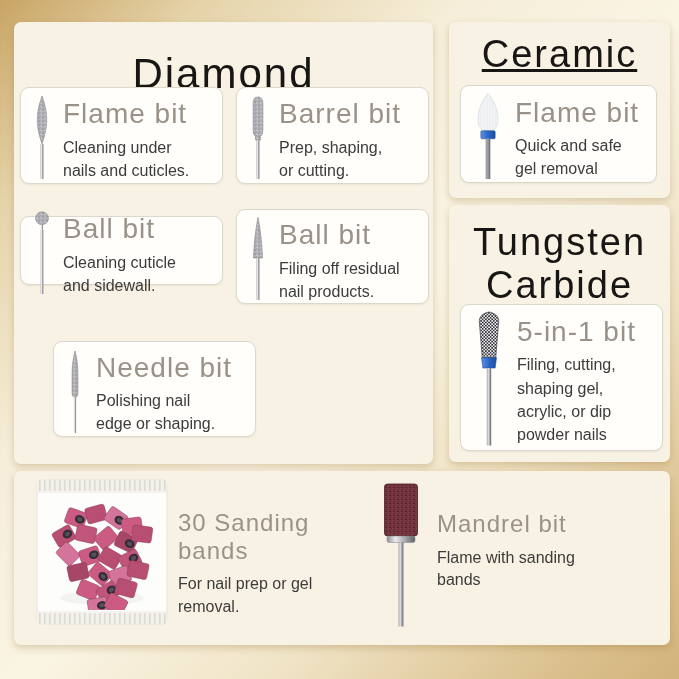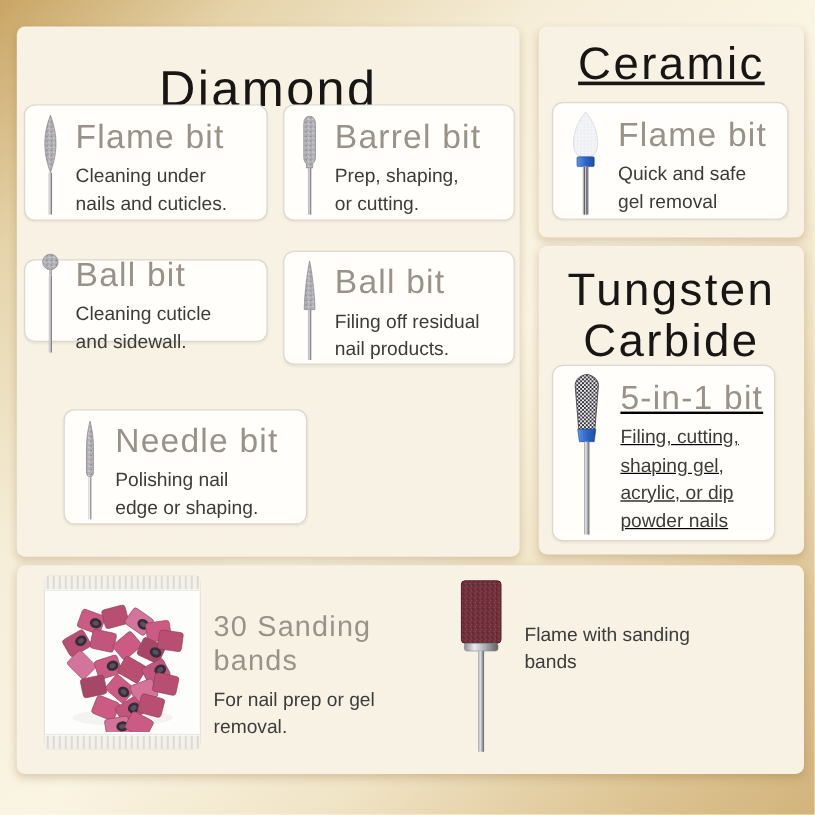--- a/index.html
+++ b/index.html
@@ -193,21 +193,21 @@
         <div class="bit-title">Flame bit</div>
         <div class="bit-desc">Quick and safe
 gel removal</div>
       </div>
     </div>
   </div>
 
   <div class="panel" style="left:449px;top:205px;width:221px;height:257px;">
     <div class="section-title" style="font-size:38px;line-height:1.12;padding:16px 10px 0;">Tungsten Carbide</div>
 
-    <div class="card" style="left:11px;top:99px;width:186px;height:147px;padding-left:6px;text-decoration:underline;">
+    <div class="card" style="left:11px;top:99px;width:203px;height:147px;padding-left:6px;">
       <div class="bit-icon" style="width:44px;">
         <svg width="40" height="139" viewBox="0 0 40 140">
           <path d="M20 3 C26 4.2 29.2 6.8 29.8 12 L26.8 49 L13.2 49 L10.2 12 C10.8 6.8 14 4.2 20 3 Z" fill="url(#checker)" stroke="#3b3b42" stroke-width="0.7"></path>
           <path d="M12.4 49 L27.6 49 L26.2 59.5 L13.8 59.5 Z" fill="url(#blueGrad)" stroke="#17448c" stroke-width="0.5"></path>
           <rect x="17.8" y="59.5" width="4.4" height="78" fill="url(#metalH)"></rect>
         </svg>
       </div>
       <div class="card-text" style="padding-left:6px;padding-top:6px;">
         <div class="bit-title">5-in-1 bit</div>
         <div class="bit-desc">Filing, cutting,
@@ -324,19 +324,20 @@
 
     <div style="position:absolute;left:365px;top:10px;">
       <svg width="44" height="150" viewBox="0 0 44 150">
         <rect x="5.5" y="3" width="33" height="52" rx="3" fill="url(#maroonGrit)" stroke="#471a23" stroke-width="0.8"></rect>
         <rect x="8" y="55" width="28" height="6.5" rx="2" fill="url(#metalH)" stroke="#83838a" stroke-width="0.5"></rect>
         <rect x="19.6" y="61.5" width="4.8" height="84" fill="url(#metalH)"></rect>
       </svg>
     </div>
 
     <div style="position:absolute;left:423px;top:39px;width:200px;">
+      <div class="acc-title">Mandrel bit</div>
       <div class="acc-desc">Flame with sanding
 bands</div>
     </div>
 
   </div>
 
 </div>
 
 </body></html>

